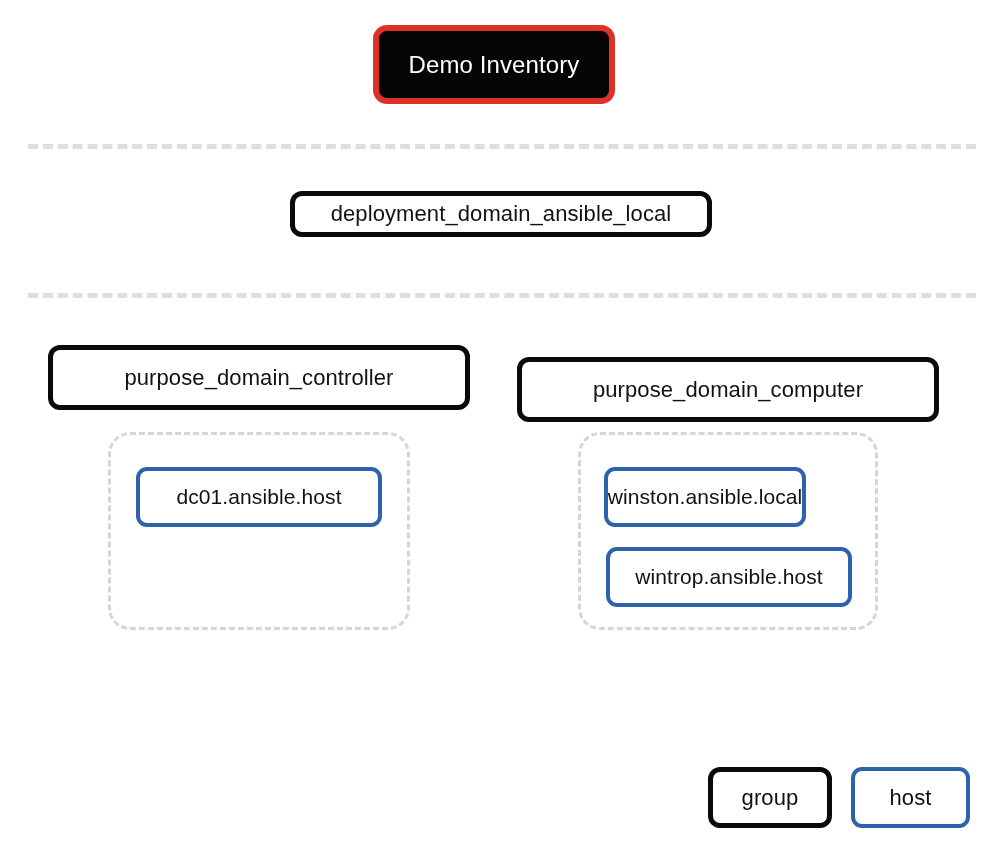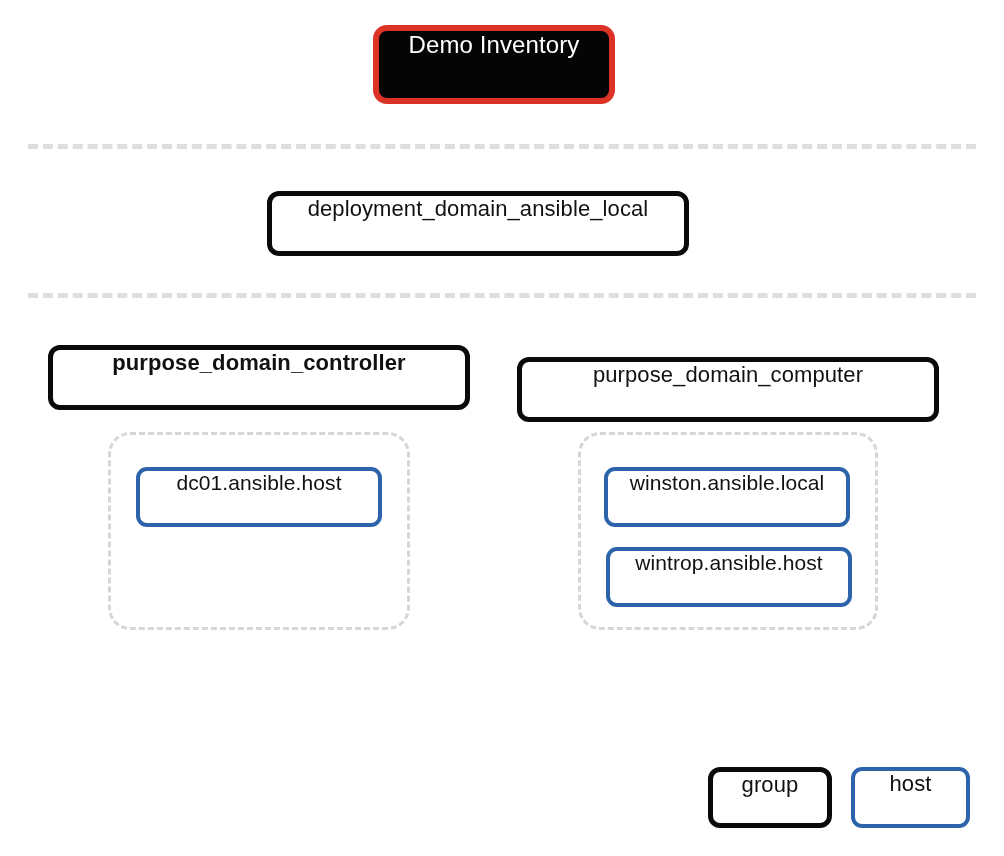--- a/index.html
+++ b/index.html
@@ -19,21 +19,21 @@
     height: 856px;
     background: #ffffff;
     overflow: hidden;
   }
 
   
   .node {
     position: absolute;
     box-sizing: border-box;
     display: flex;
-    align-items: flex-start;
+    align-items: center;
     justify-content: center;
     text-align: center;
     background: #ffffff;
     border-radius: 12px;
     letter-spacing: .1px;
     white-space: nowrap;
   }
 
   
   .node.root {
@@ -93,45 +93,45 @@
 <body>
 
 <div id="canvas">
 
   <div class="node root" style="left:373px; top:25px; width:242px; height:79px;">
     <span>Demo Inventory</span>
   </div>
 
   <div class="separator" style="left:28px; top:144px; width:948px;"></div>
 
-  <div class="node group" style="left:267px; top:191px; width:422px; height:65px;">
+  <div class="node group" style="left:290px; top:191px; width:422px; height:46px;">
     <span>deployment_domain_ansible_local</span>
   </div>
 
   <div class="separator" style="left:28px; top:293px; width:948px;"></div>
 
-  <div class="node group" style="left:48px; top:345px; width:422px; height:65px;font-weight:bold;">
+  <div class="node group" style="left:48px; top:345px; width:422px; height:65px;">
     <span>purpose_domain_controller</span>
   </div>
 
   <div class="node group" style="left:517px; top:345px; width:422px; height:65px;margin-top:12px;">
     <span>purpose_domain_computer</span>
   </div>
 
   <div class="cluster" style="left:108px; top:432px; width:302px; height:198px;">
   </div>
 
   <div class="node host" style="left:136px; top:467px; width:246px; height:60px;">
     <span>dc01.ansible.host</span>
   </div>
 
   <div class="cluster" style="left:578px; top:432px; width:300px; height:198px;">
   </div>
 
-  <div class="node host" style="left:604px; top:467px; width:246px; height:60px;">
+  <div class="node host" style="left:604px; top:467px; width:202px; height:60px;">
     <span>winston.ansible.local</span>
   </div>
 
   <div class="node host" style="left:606px; top:547px; width:246px; height:60px;">
     <span>wintrop.ansible.host</span>
   </div>
 
   <div class="node legend-group" style="left:708px; top:767px; width:124px; height:61px;">
     <span>group</span>
   </div>

